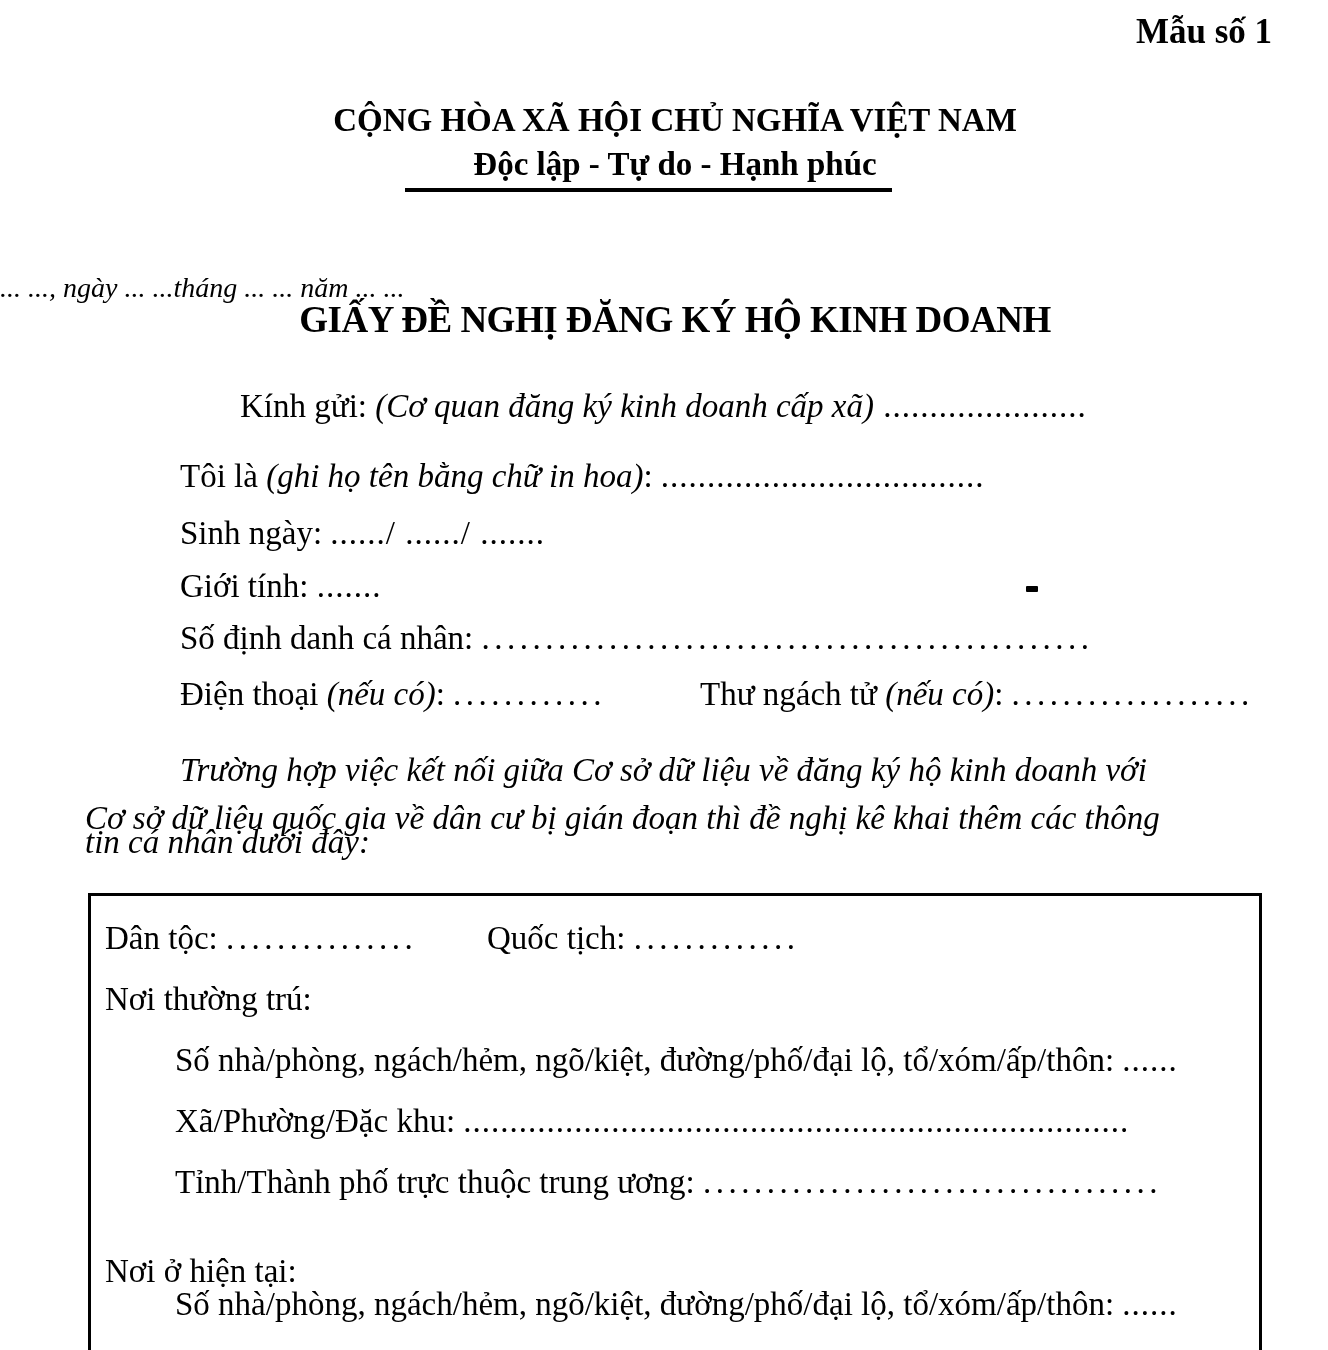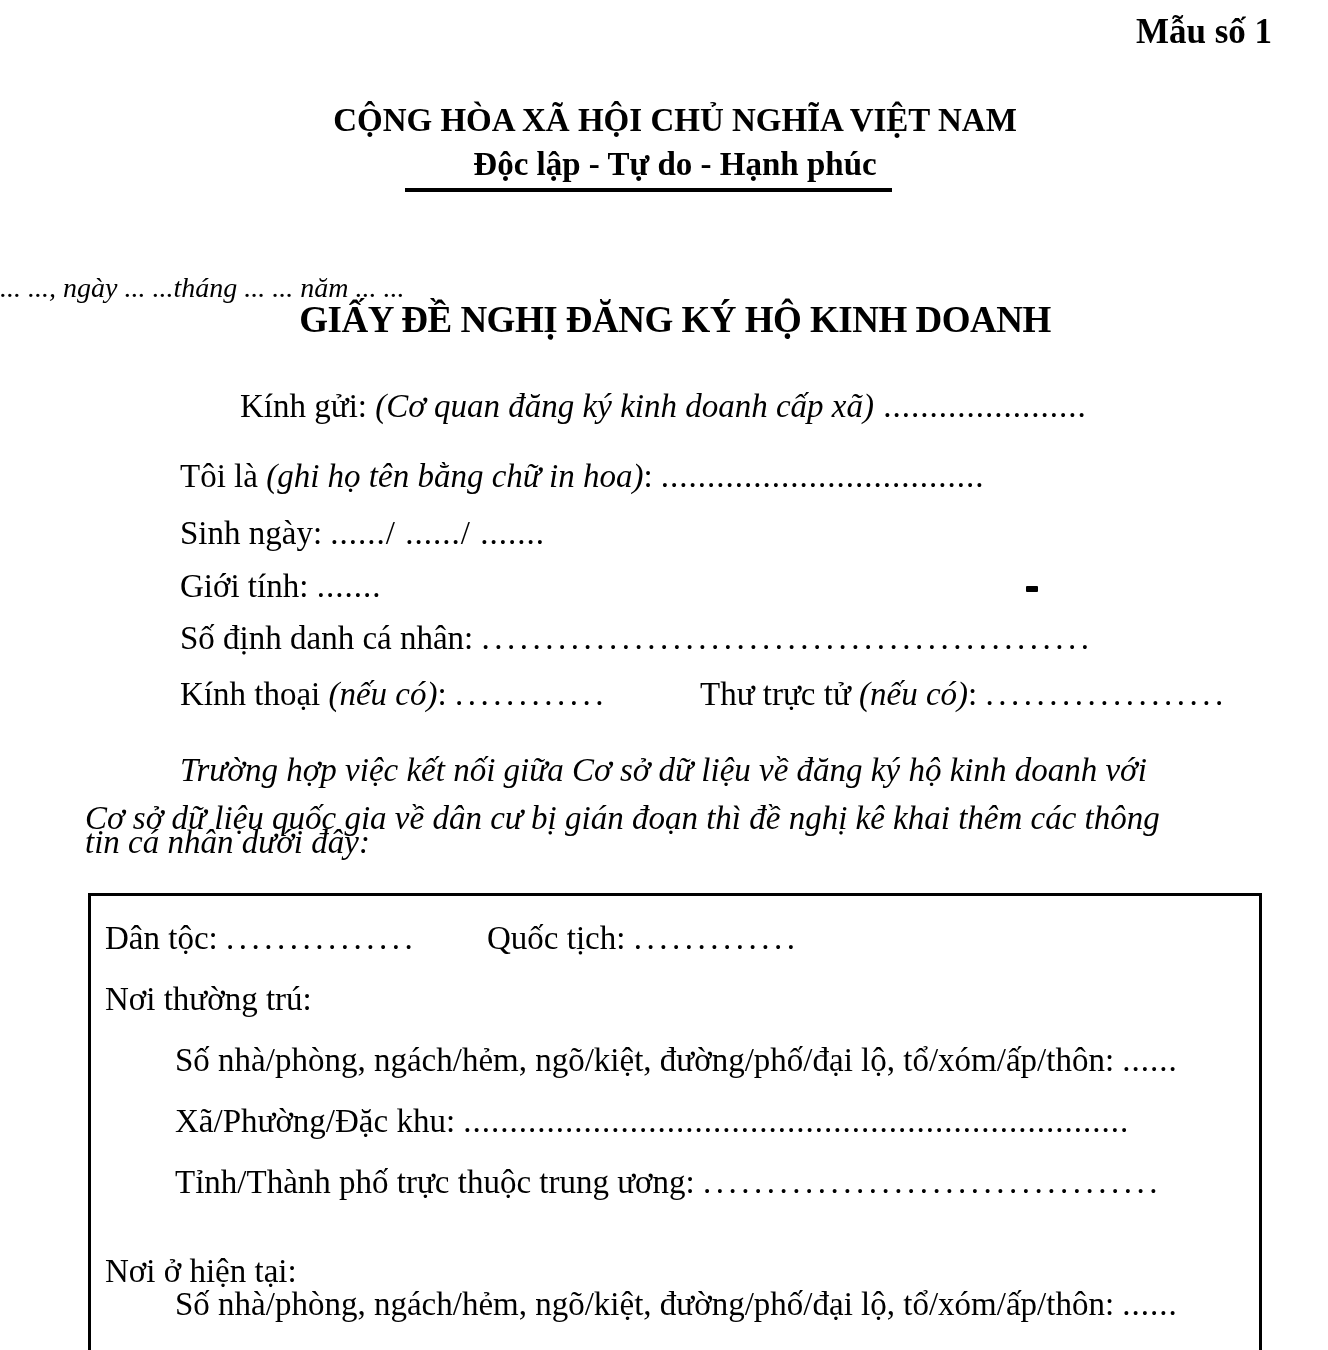--- a/index.html
+++ b/index.html
@@ -72,23 +72,23 @@
 
 <div class="abs l-gender">
   <span>Giới tính: </span><span class="dt">.......</span>
 </div>
 
 <div class="abs l-pid">
   <span>Số định danh cá nhân: </span><span class="dw">................................................</span>
 </div>
 
 <div class="abs l-contact">
-  <span>Kính thoại </span><span class="i">(nếu có)</span><span>: </span><span class="dw">............</span>
+  <span>Điện thoại </span><span class="i">(nếu có)</span><span>: </span><span class="dw">............</span>
   <span class="email-part">
-    <span>Thư trực tử </span><span class="i">(nếu có)</span><span>: </span><span class="dw">...................</span>
+    <span>Thư ngách tử </span><span class="i">(nếu có)</span><span>: </span><span class="dw">...................</span>
   </span>
 </div>
 
 <div class="abs note-l1 i">Trường hợp việc kết nối giữa Cơ sở dữ liệu về đăng ký hộ kinh doanh với</div>
 <div class="abs note-l2 i">Cơ sở dữ liệu quốc gia về dân cư bị gián đoạn thì đề nghị kê khai thêm các thông</div>
 <div class="abs note-l3 i">tin cá nhân dưới đây:</div>
 
 <div class="abs artifact"></div>
 
 <div class="box">

